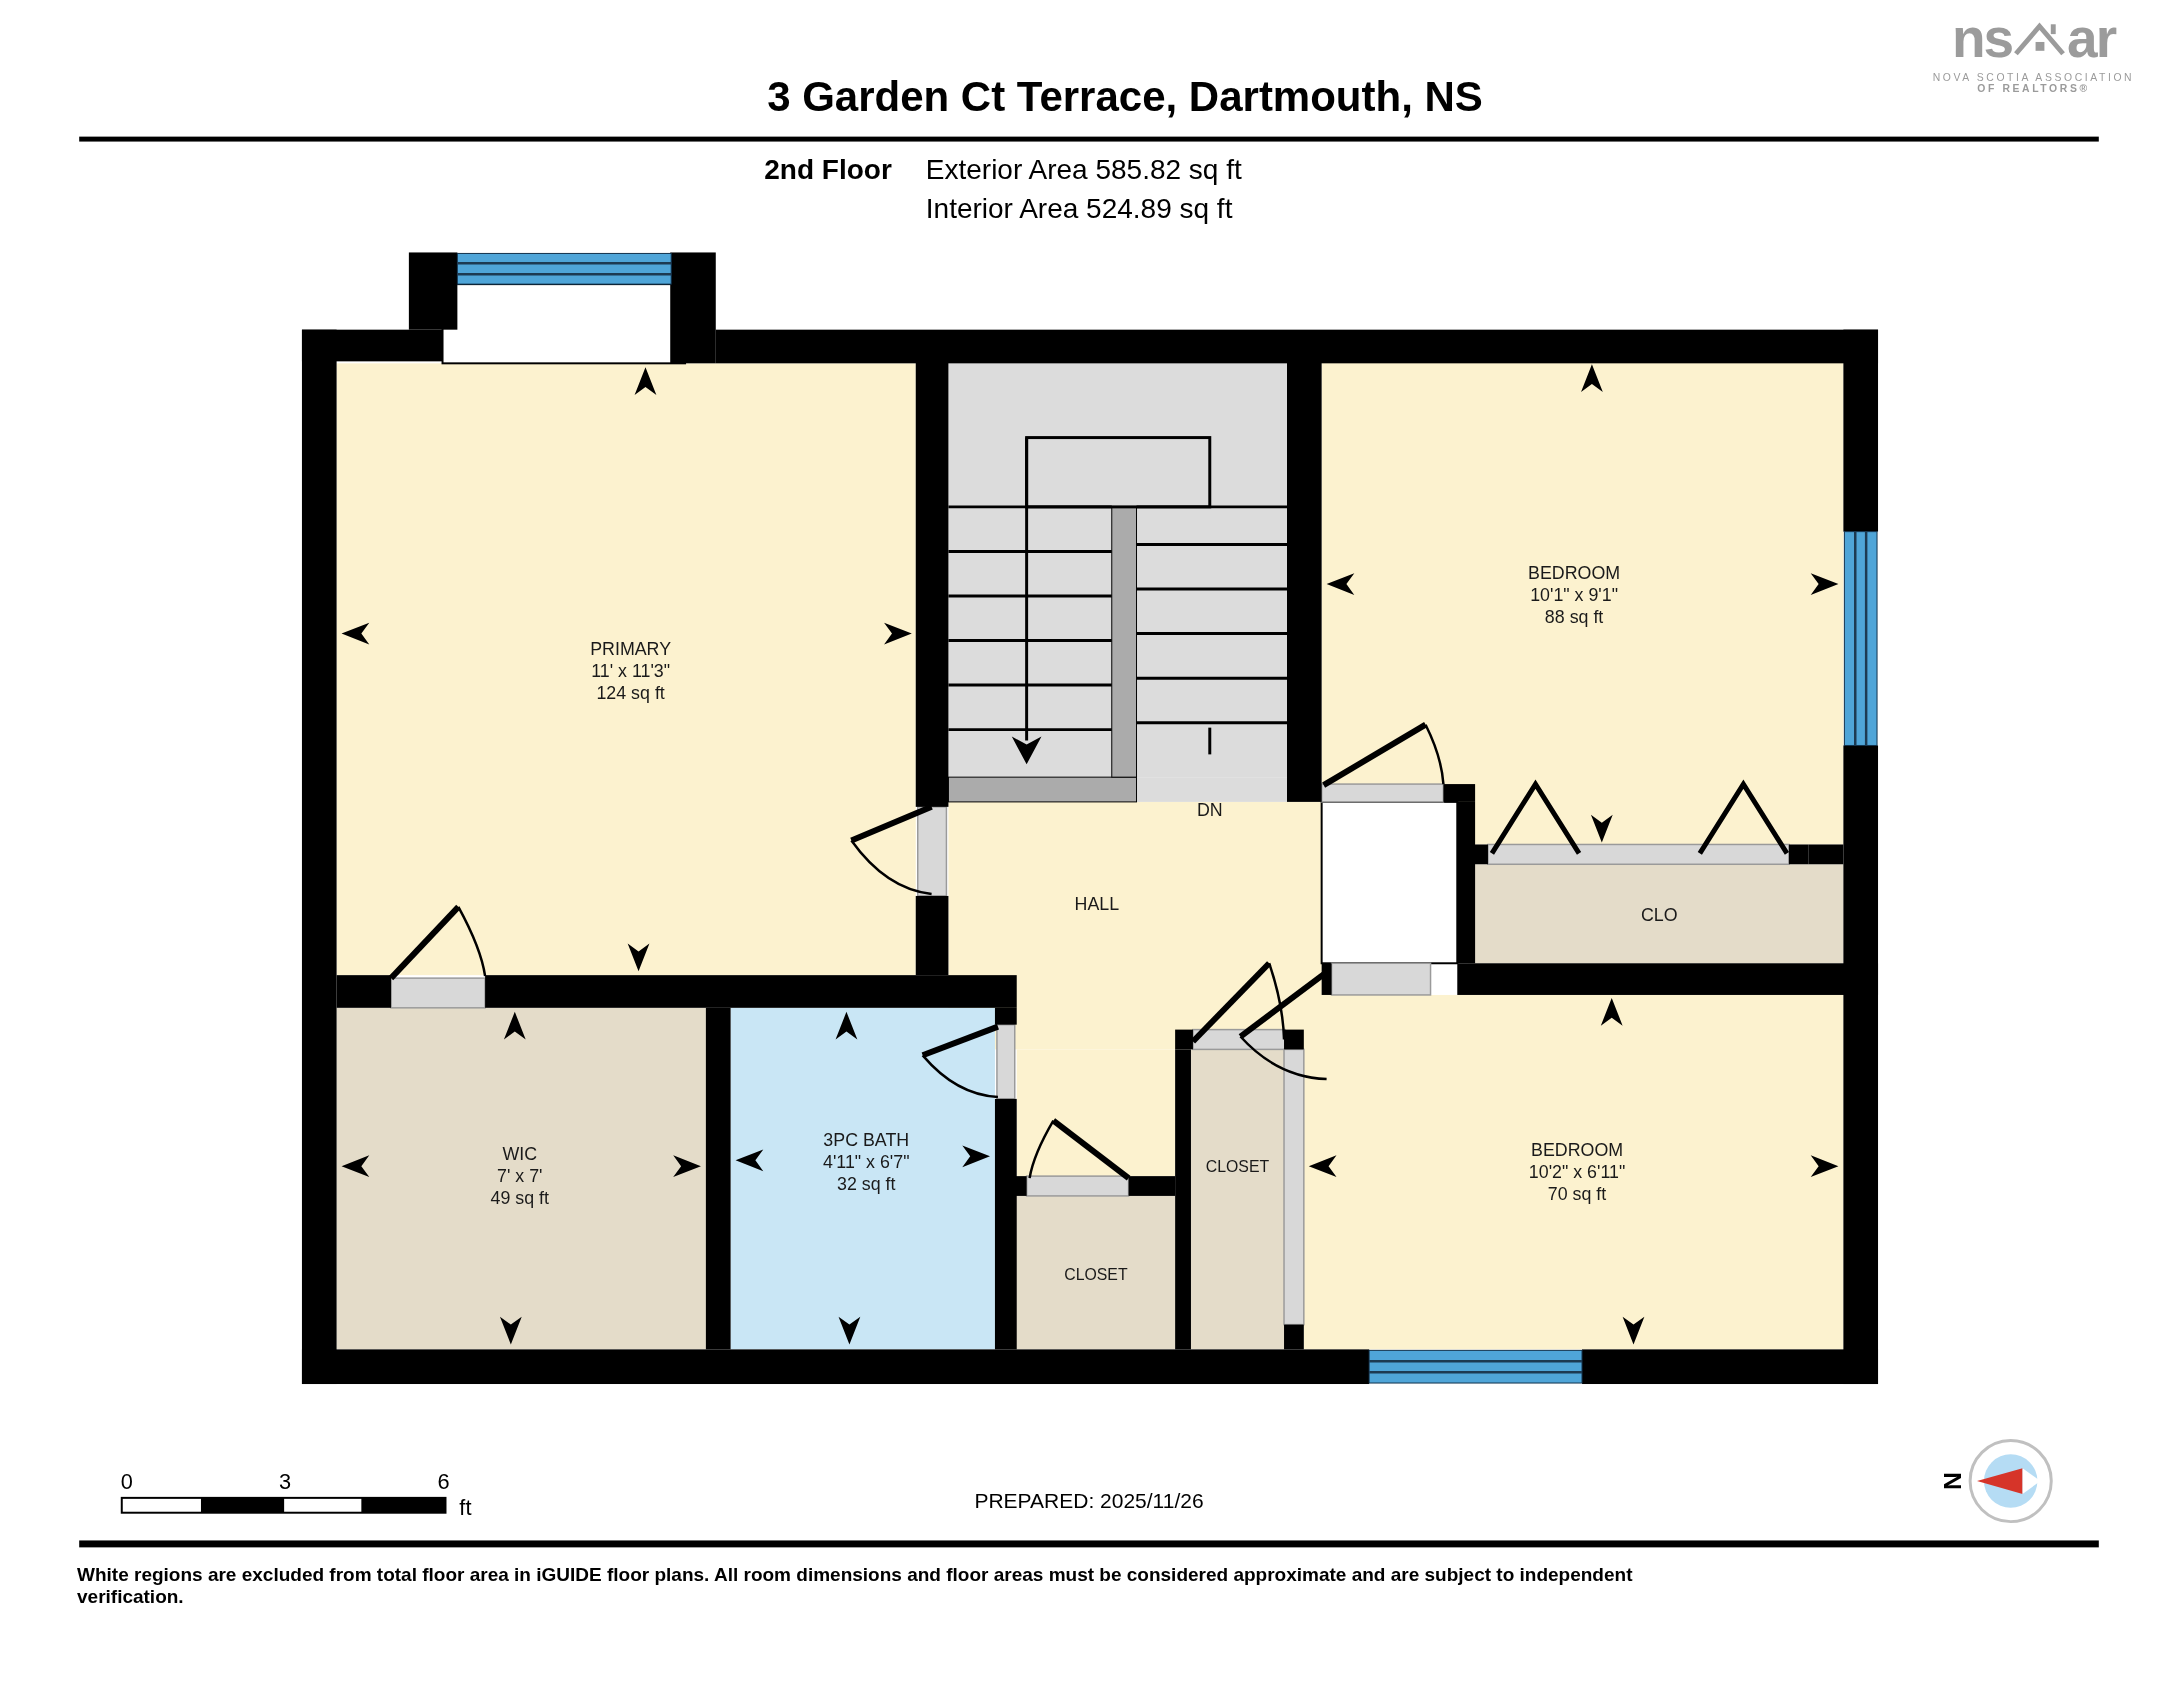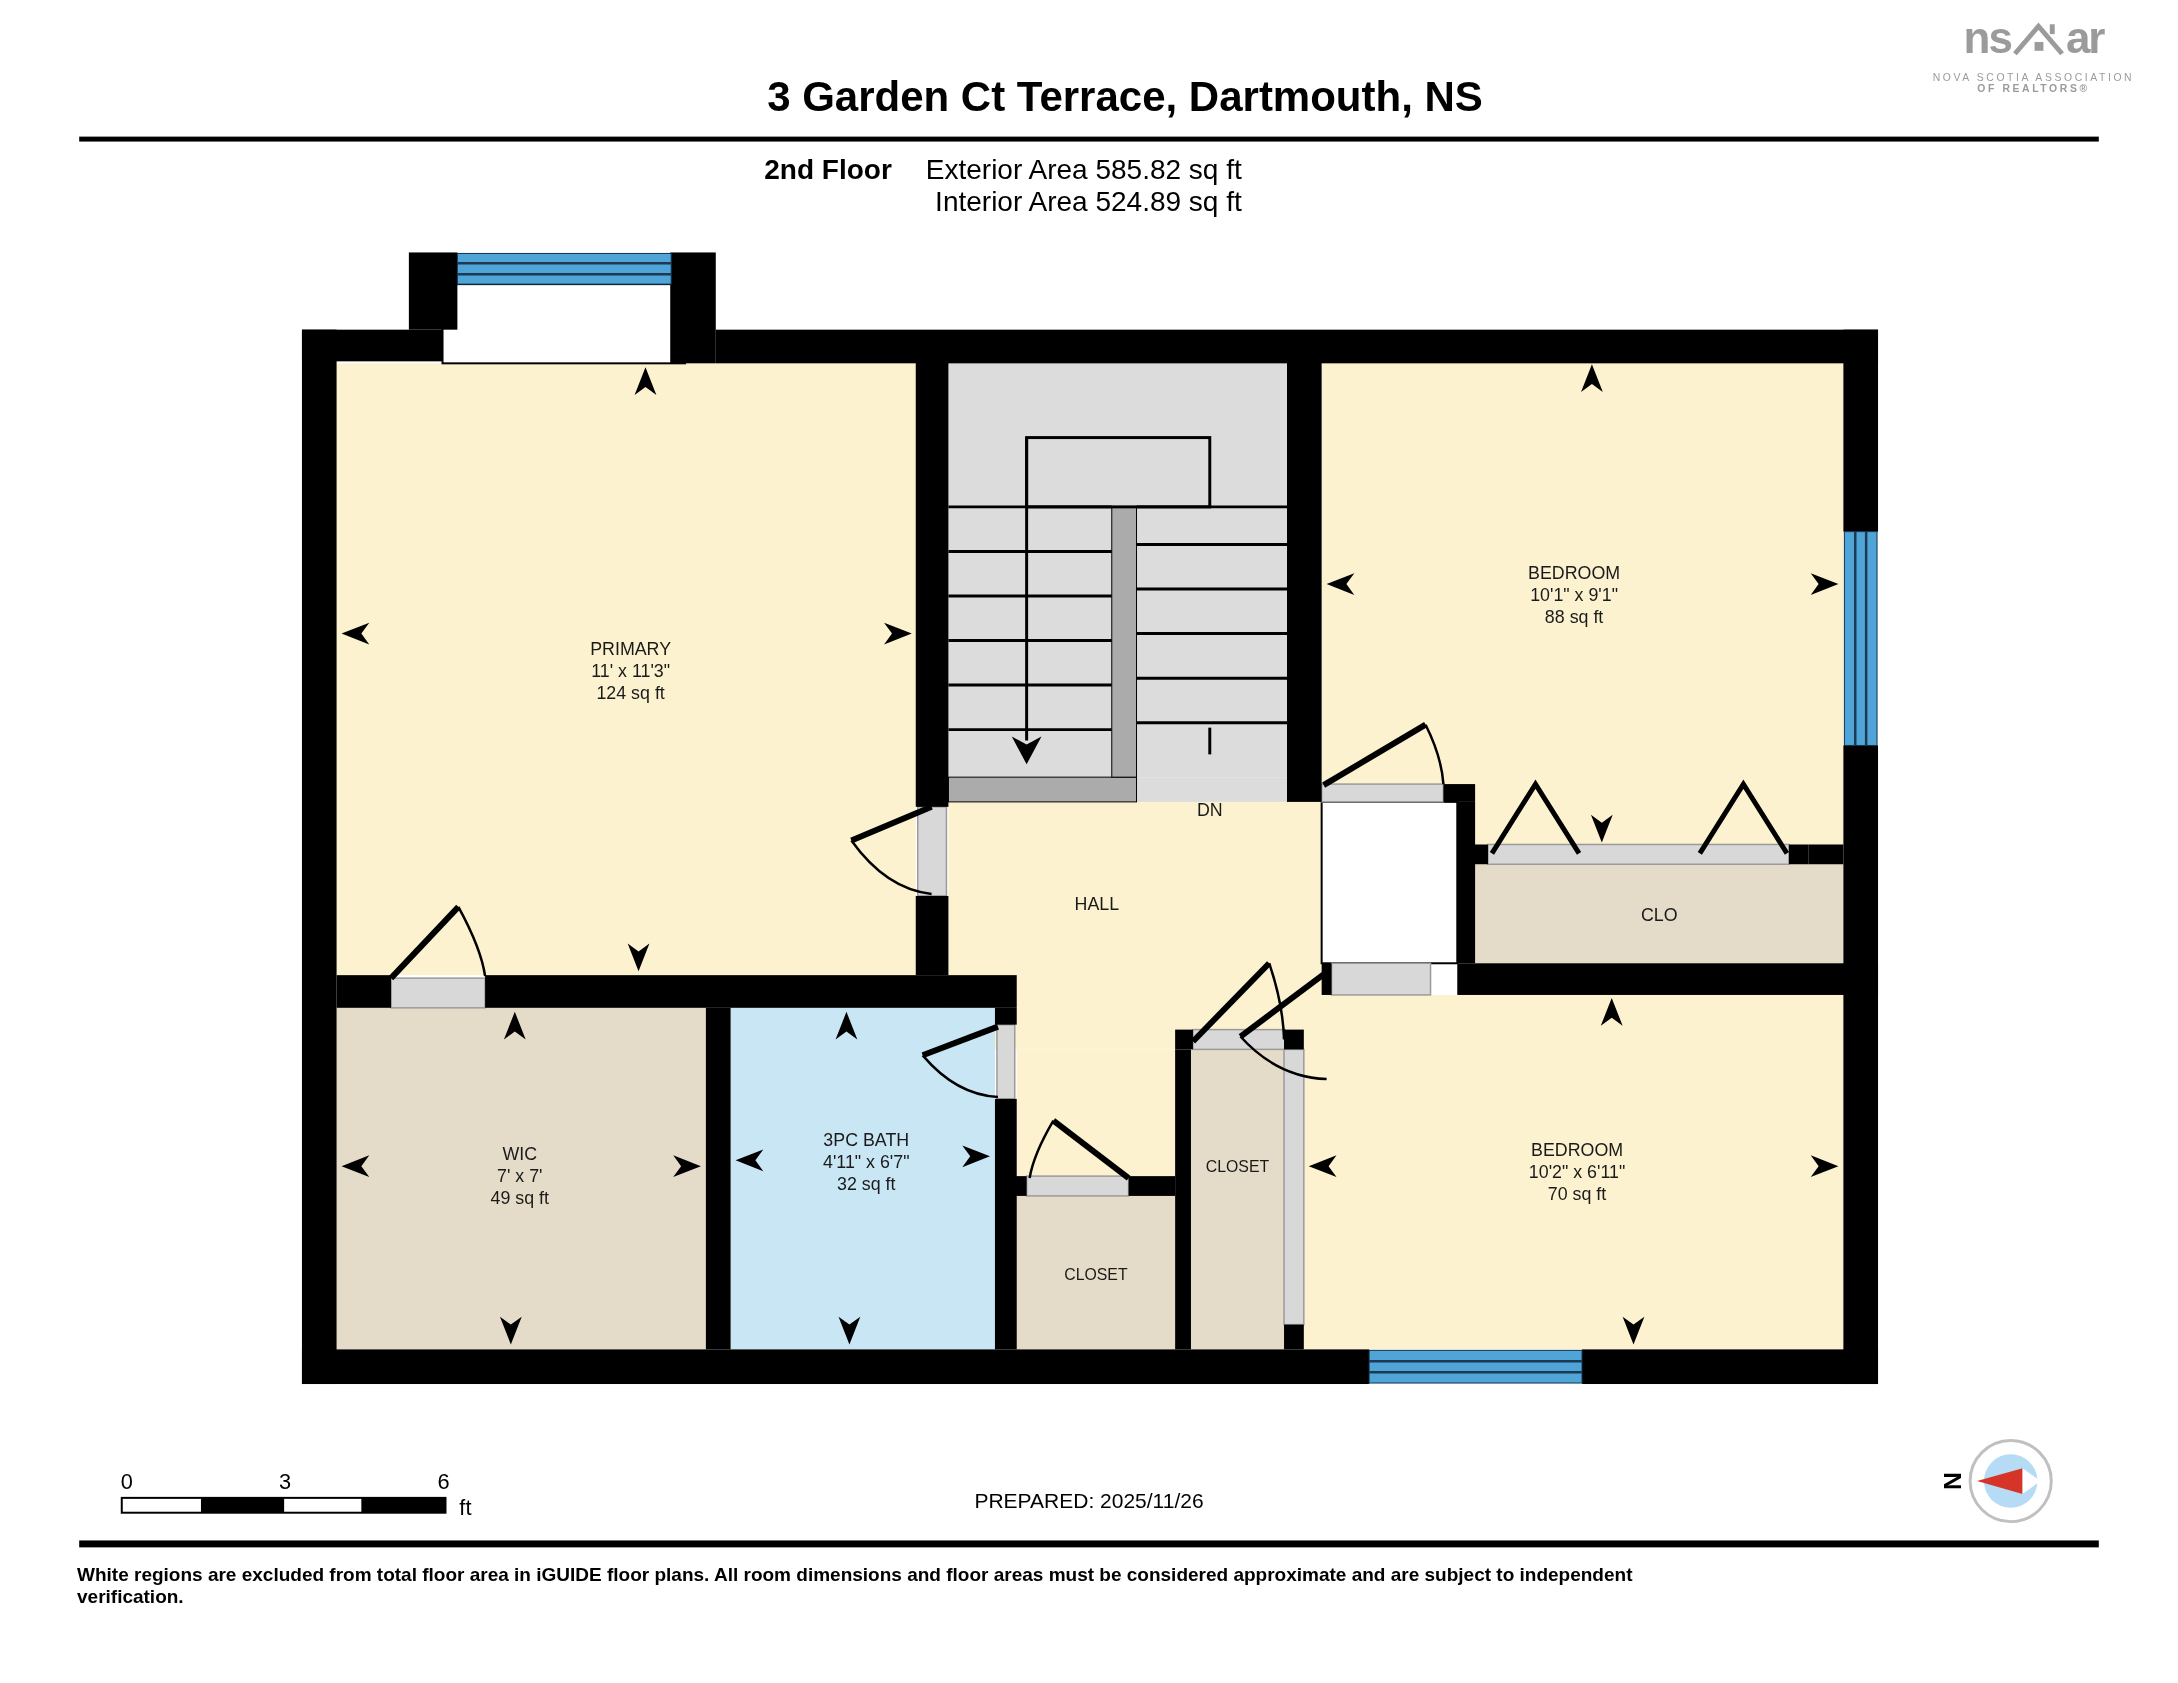--- a/index.html
+++ b/index.html
@@ -2,23 +2,23 @@
 <html><head>
 <meta charset="utf-8">
 <style>
   html,body{margin:0;padding:0;}
   body{width:2178px;height:1683px;position:relative;background:#fff;overflow:hidden;
        font-family:"Liberation Sans",sans-serif;color:#000;}
   .abs{position:absolute;}
   #title{top:73px;left:0;width:2178px;text-align:center;font-size:42px;font-weight:bold;letter-spacing:0px;margin-left:36px;}
   #subtitle{top:154px;left:16px;width:1974px;display:flex;justify-content:center;align-items:flex-start;gap:34px;font-size:28px;}
   #subtitle .floor{font-weight:bold;}
-  #subtitle .areas{display:flex;flex-direction:column;text-align:right;}
+  #subtitle .areas{display:flex;flex-direction:column;gap:7px;}
   #logo{top:14px;right:16px;width:257px;text-align:center;color:var(--logo);}
-  #logo .word{font-size:44px;font-weight:bold;letter-spacing:-2px;line-height:48px;display:flex;align-items:flex-end;justify-content:center;}
+  #logo .word{font-size:55px;font-weight:bold;letter-spacing:-2px;line-height:48px;display:flex;align-items:flex-end;justify-content:center;}
   #logo .tag1{font-size:10.4px;letter-spacing:2.6px;margin-top:10px;}
   #logo .tag2{font-size:10.4px;letter-spacing:2.6px;font-weight:bold;}
   #prepared{top:1489px;left:0;width:2178px;text-align:center;font-size:21px;}
   #disclaimer{top:1564px;left:77px;width:1584px;font-size:19px;font-weight:bold;}
   svg{position:absolute;top:0;left:0;}
   
   .wall{fill:var(--wall);}
   .cream{fill:var(--cream);}
   .tan{fill:var(--tan);}
   .bathfill{fill:var(--bath);}

